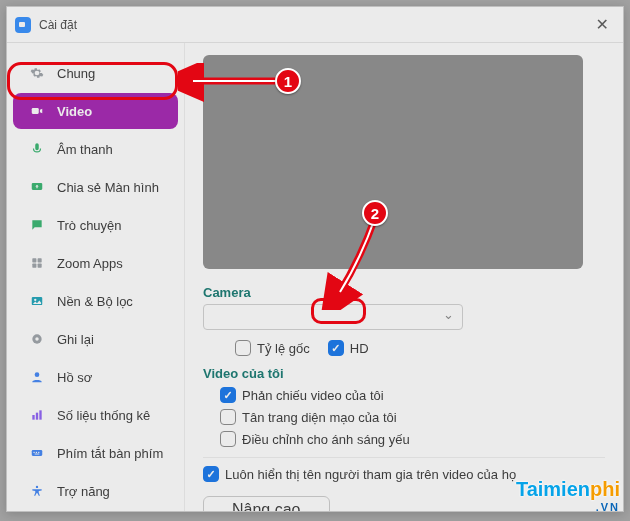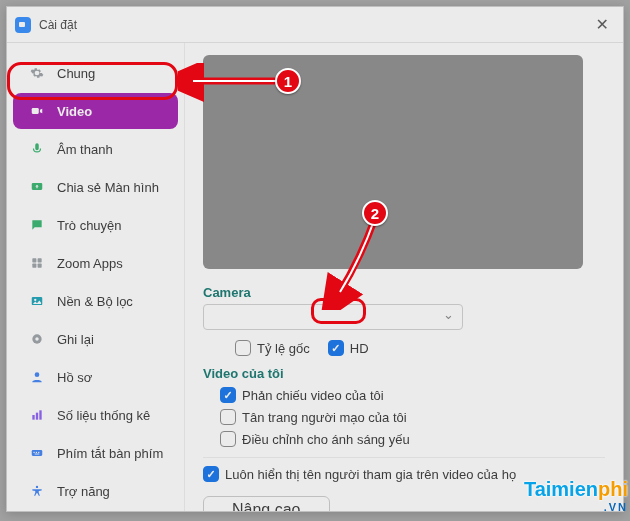--- a/index.html
+++ b/index.html
@@ -179,21 +179,21 @@
     font-weight:bold;
     font-size:15px;
     display:flex; align-items:center; justify-content:center;
     box-shadow:0 1px 2px rgba(0,0,0,0.4);
   }
   .bub1 { left:275px; top:68px; }
   .bub2 { left:362px; top:200px; }
 
   .watermark {
     position:absolute;
-    right:2px; bottom:8px;
+    right:10px; bottom:8px;
     z-index:70;
     font-family: Arial, sans-serif;
     font-weight:bold;
     font-size:20px;
     pointer-events:none;
   }
   .watermark .t1 { color:#06a3e8; text-shadow:0 0 2px #fff,0 0 2px #fff; }
   .watermark .t2 { color:#f59c00; text-shadow:0 0 2px #fff,0 0 2px #fff; }
   .watermark .vn { display:block; text-align:right; font-size:11px; color:#0a66b8; letter-spacing:2px; font-weight:bold;}
 </style>
@@ -339,21 +339,21 @@
       </div>
 
       <div class="section-label">Video của tôi</div>
       <div class="opts" id="opts">
           <label class="chk">
             <span class="box checked"></span>
             <span>Phản chiếu video của tôi</span>
           </label>
           <label class="chk">
             <span class="box"></span>
-            <span>Tân trang người mạo của tôi</span>
+            <span>Tân trang diện mạo của tôi</span>
           </label>
           <label class="chk">
             <span class="box"></span>
             <span>Điều chỉnh cho ánh sáng yếu</span>
           </label>
         </div>
 
       <div class="hr"></div>
 
       <label class="chk" style="margin:4px 0 14px;">

